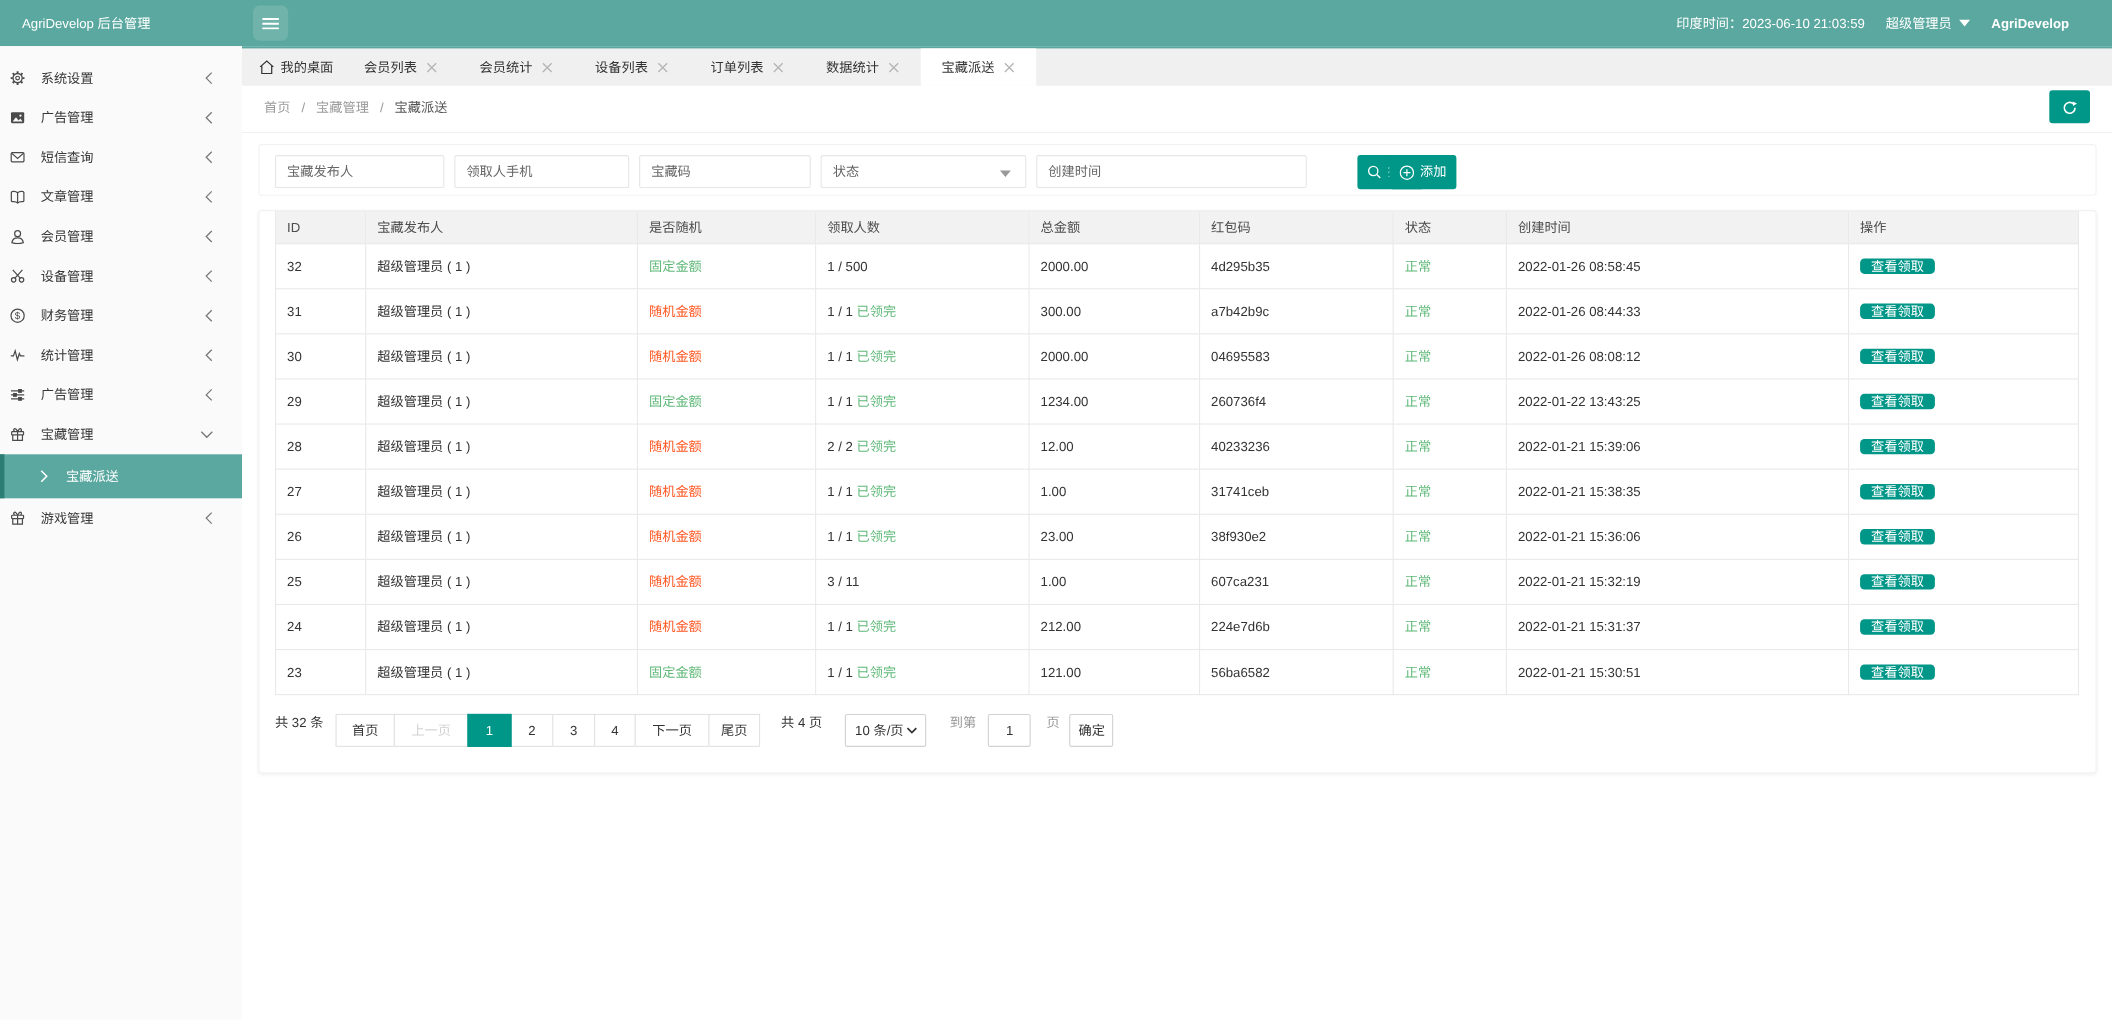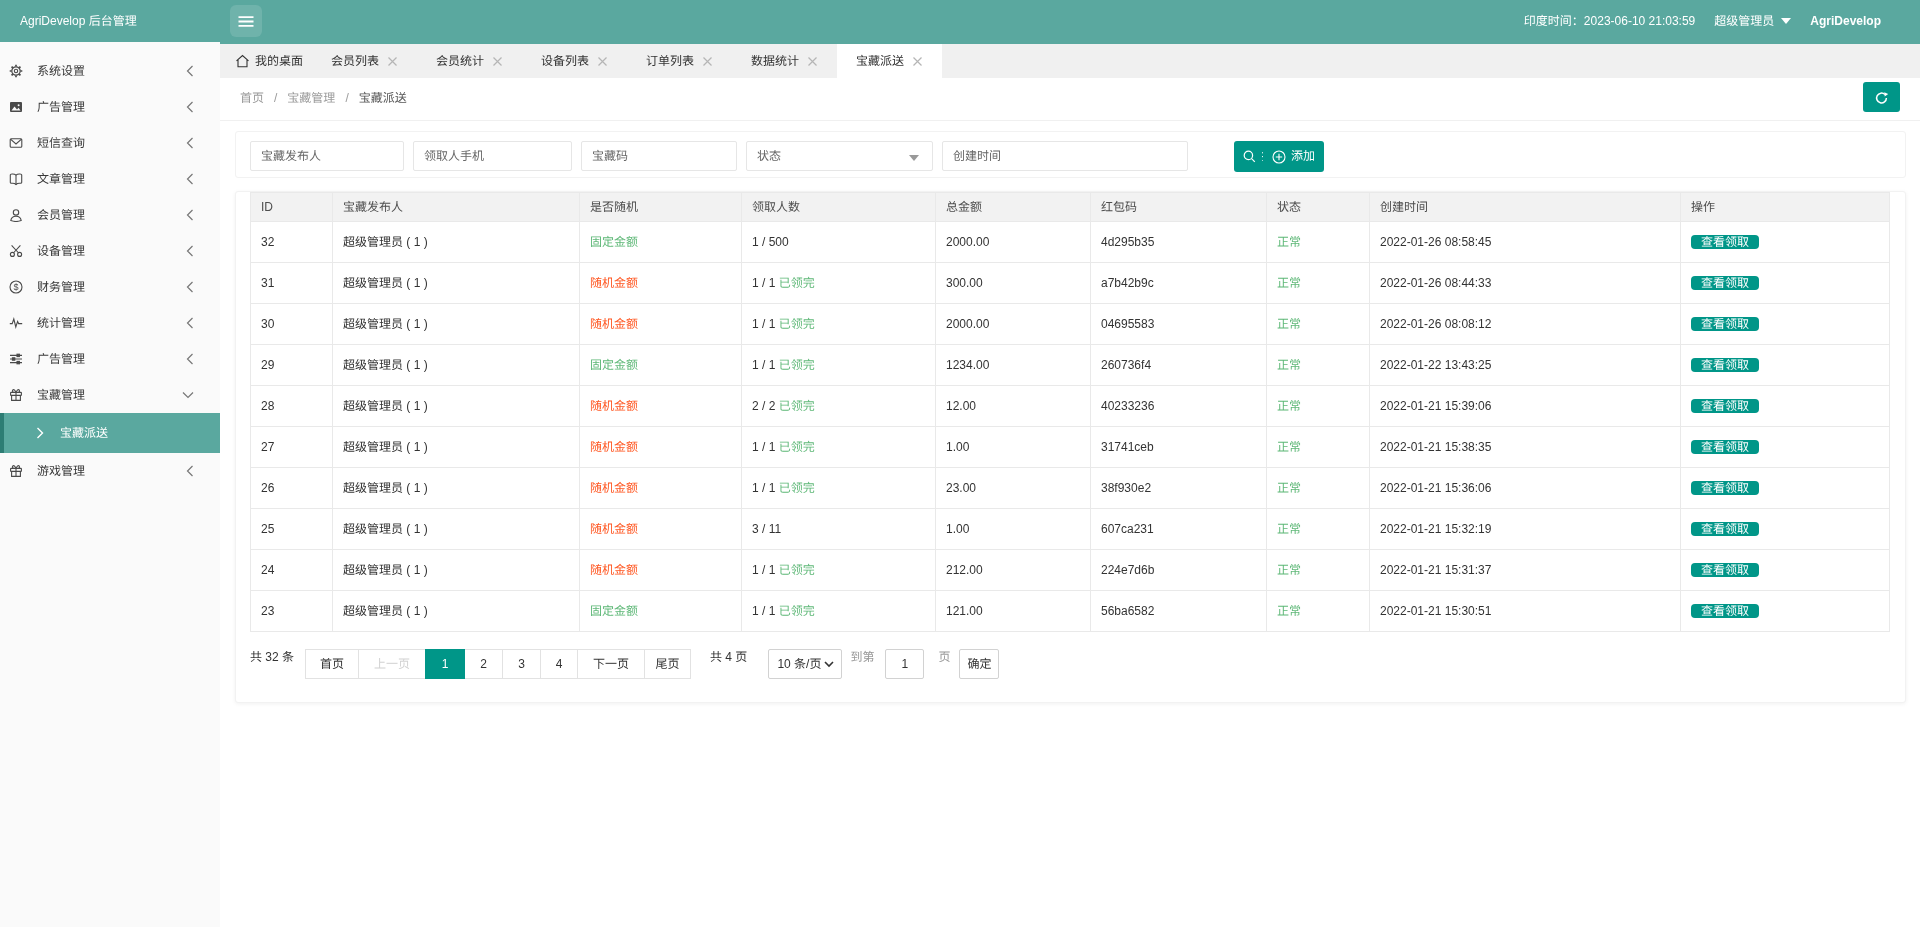--- a/index.html
+++ b/index.html
@@ -466,18 +466,18 @@
   <span class="pb on" style="width:40px">1</span>
   <span class="pb" style="width:39px">2</span>
   <span class="pb" style="width:39px">3</span>
   <span class="pb" style="width:38px">4</span>
   <span class="pb" style="width:68px">下一页</span>
   <span class="pb" style="width:47px">尾页</span>
   <span style="margin-left:19px">共 4 页</span>
   <span class="psel" style="margin-left:21px">10 条/页<svg style="position:absolute;right:7px;top:11px" width="10" height="7" viewBox="0 0 10 7">
           <path d="M1 1l4 4 4-4" fill="none" stroke="#333" stroke-width="1.6"></path>
         </svg></span>
-  <span class="gray" style="margin-left:8px">到第</span>
+  <span class="gray" style="margin-left:21px">到第</span>
   <span class="pin" style="margin-left:11px">1</span>
   <span class="gray" style="margin-left:14px">页</span>
   <span class="pok" style="margin-left:9px">确定</span>
 </div>
 </div>
 
 </body></html>

